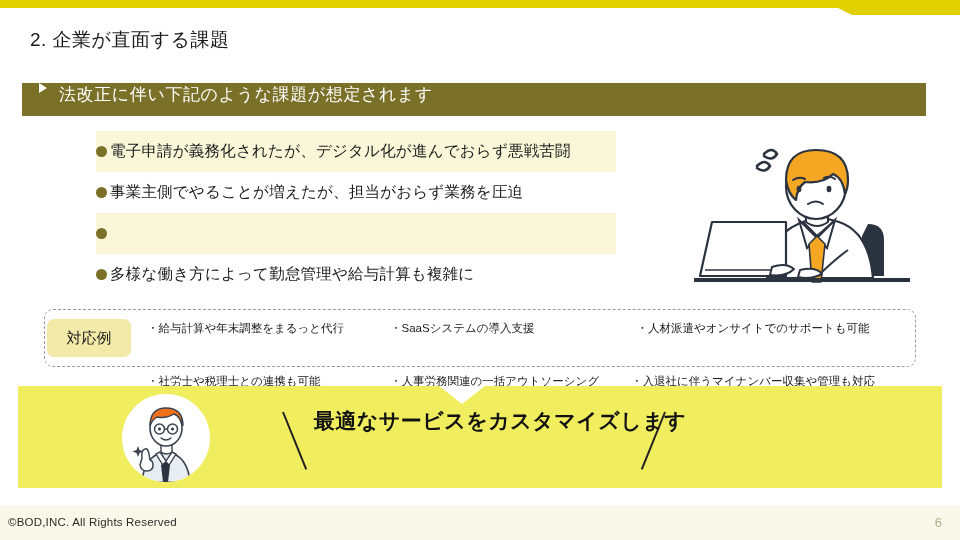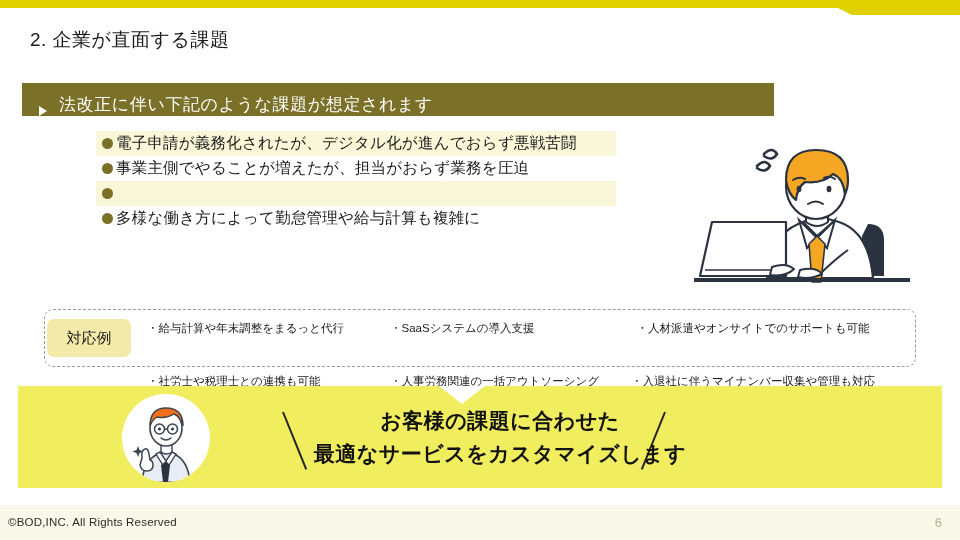--- a/index.html
+++ b/index.html
@@ -43,24 +43,24 @@
     color: #1a1a1a;
     letter-spacing: 0.5px;
     font-weight: 400;
     white-space: nowrap;
   }
 
   
   .section-header {
     position: absolute;
     left: 22px; top: 83px;
-    width: 752px; height: 33px;
+    width: 904px; height: 33px;
     background: #7a7028;
     display: flex;
-    align-items: flex-end;
+    align-items: flex-start;
   }
   .section-header .tri {
     width: 0; height: 0;
     margin-left: 17px;
     border-left: 8px solid #ffffff;
     border-top: 5.5px solid transparent;
     border-bottom: 5.5px solid transparent;
   }
   .section-header .sh-text {
     margin-left: 12px;
@@ -70,24 +70,24 @@
     white-space: nowrap;
   }
 
   
   .bullets {
     position: absolute;
     left: 96px; top: 131px;
     width: 520px;
   }
   .bullet-row {
-    height: 25px;
+    height: 41px;
     display: flex;
     align-items: center;
-    padding-left: 6px;
+    padding-left: 0;
     white-space: nowrap;
   }
   .bullet-row.hl { background: #faf7d8; }
   .bullet-dot {
     width: 11px; height: 11px;
     border-radius: 50%;
     background: #7a7028;
     flex: 0 0 auto;
     margin-right: 3px;
   }
@@ -345,20 +345,19 @@
     <path d="M20 64 q-1 -8 3 -9 q3 -1 4 5 l1 6 q3 1 3 5 q0 6 -6 6 q-6 0 -7 -6 z" fill="#ffffff" stroke="#3a4350" stroke-width="1.5" stroke-linejoin="round"></path>
 
     <path d="M16 52 l1.5 4 l4 1.5 l-4 1.5 l-1.5 4 l-1.5 -4 l-4 -1.5 l4 -1.5 z" fill="#3a4350"></path>
   </svg>
 </div>
 
 <div class="slash left"></div>
 <div class="slash right"></div>
 
 <div class="callout-text">
-  <div>お客様の課題に合わせた</div>
   <div>最適なサービスをカスタマイズします</div>
 </div>
 
 <div class="footer">
   <span class="footer-copy">©BOD,INC. All Rights Reserved</span>
   <span class="footer-page">6</span>
 </div>
 
 </body></html>

